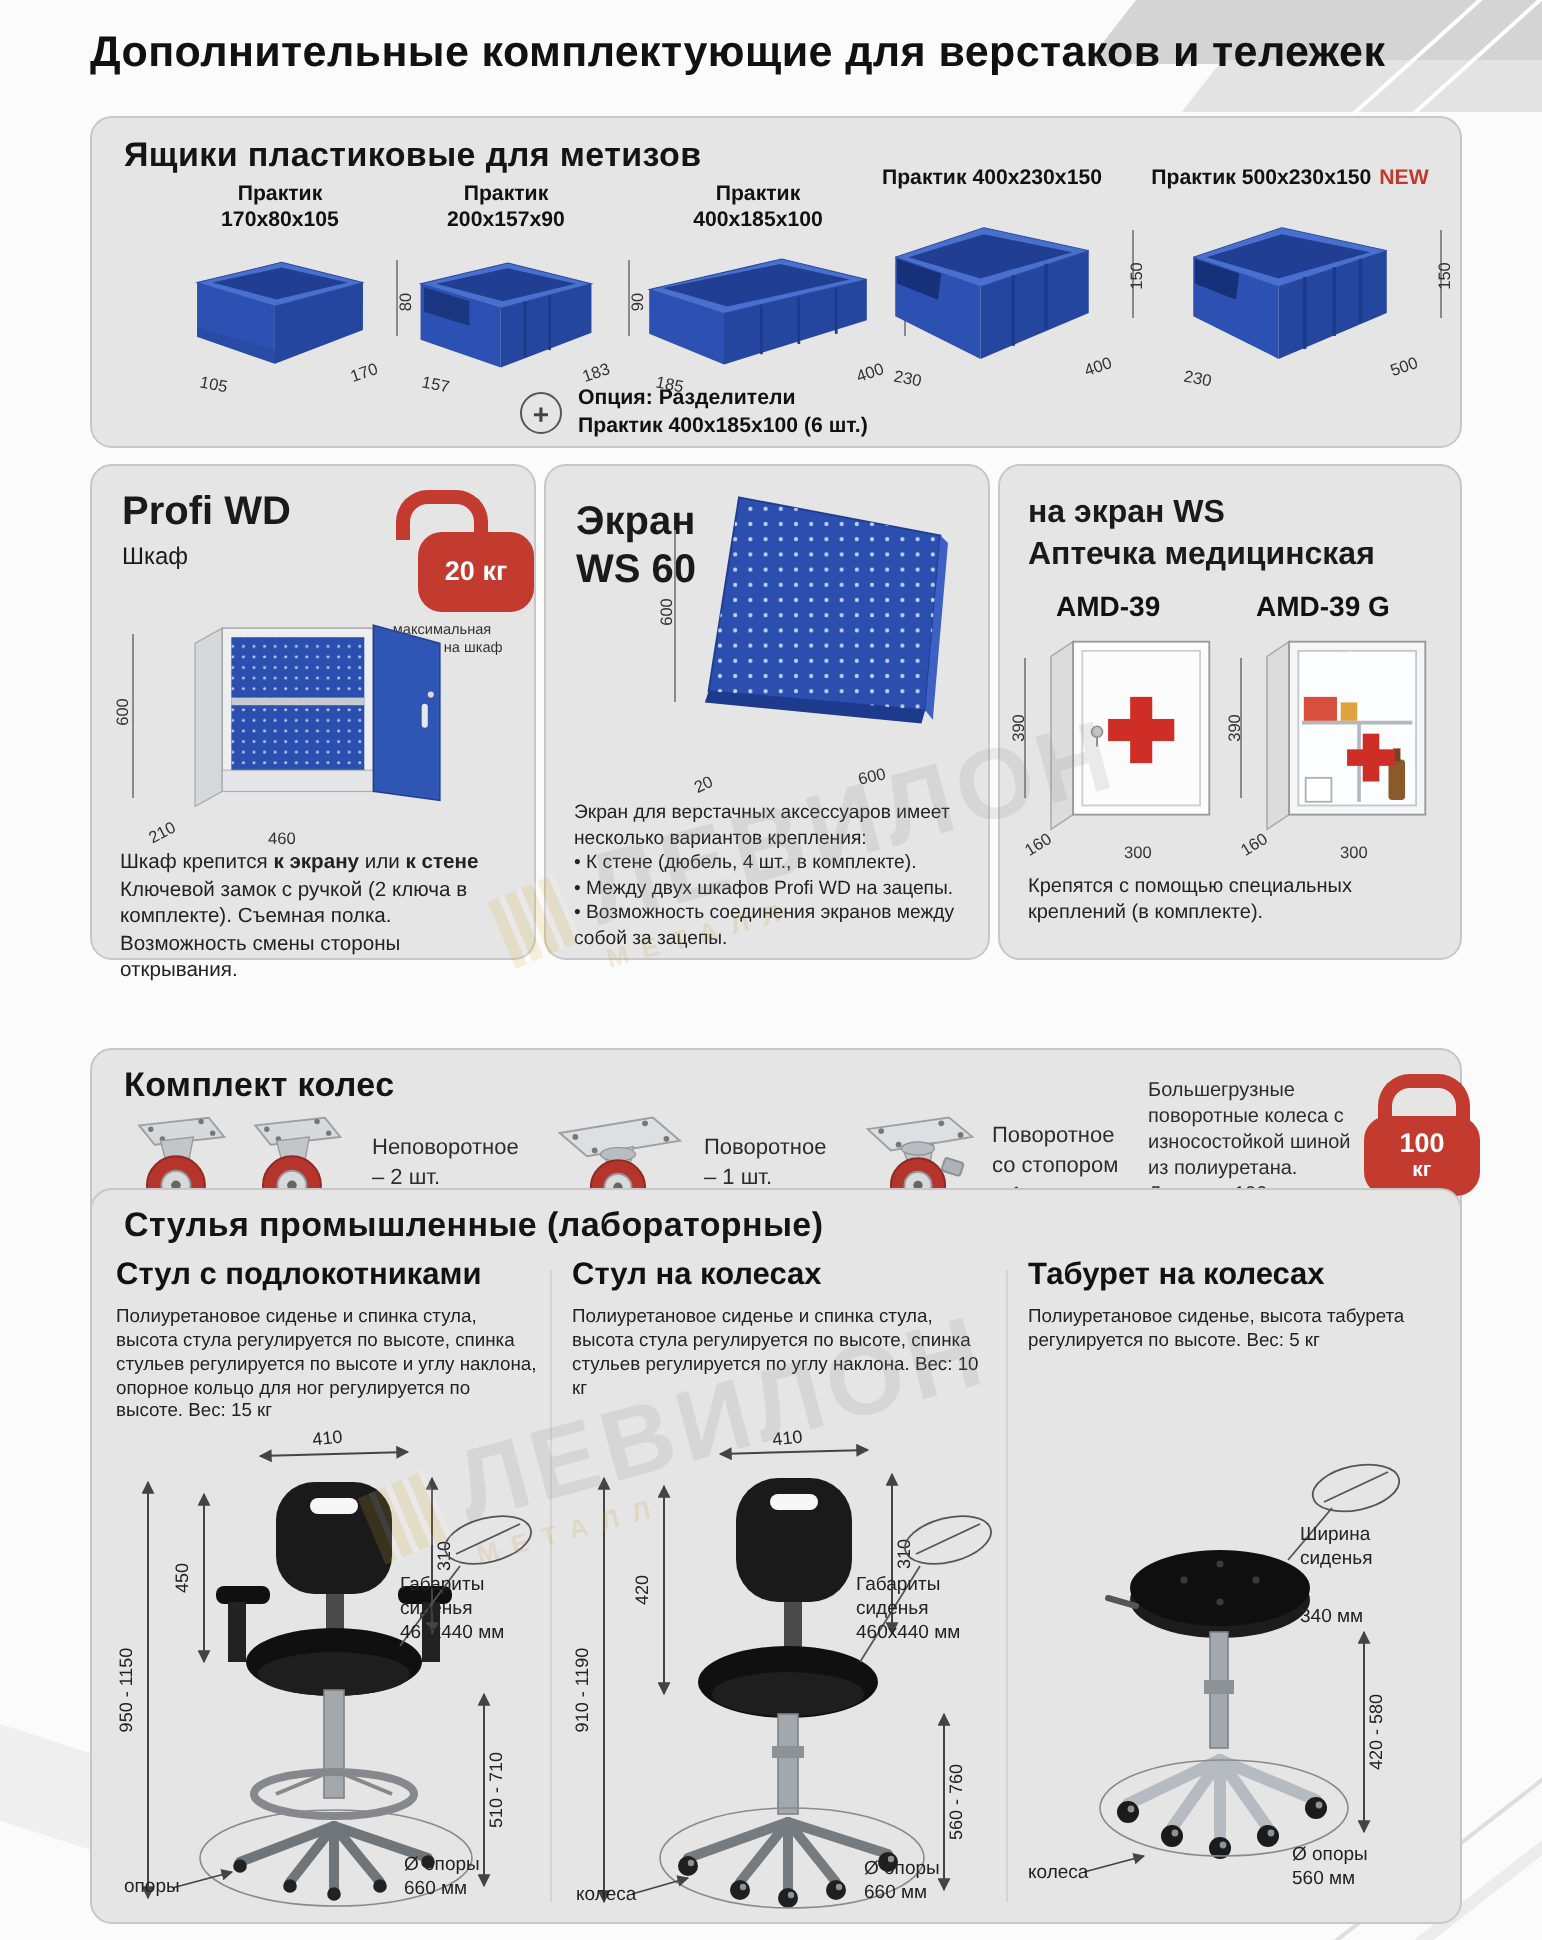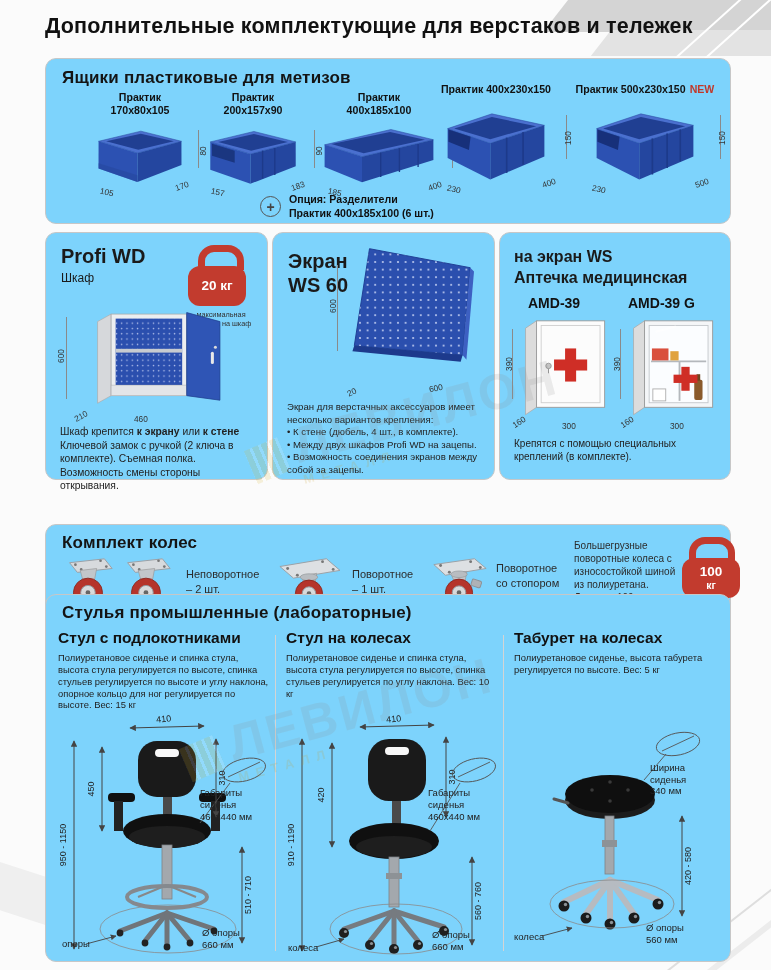--- a/index.html
+++ b/index.html
@@ -12,21 +12,21 @@
   .deco-line{position:absolute;background:#fff;width:2px;height:120px;transform:rotate(48deg);top:-24px;}
   .deco-br1{bottom:40px;right:-60px;width:220px;height:2px;background:#dedede;transform:rotate(-38deg);}
   .deco-br2{bottom:12px;right:-70px;width:220px;height:6px;background:#ececec;transform:rotate(-38deg);}
   .deco-bl{bottom:56px;left:-30px;width:90px;height:46px;background:#efefef;transform:rotate(18deg);}
   
   .wm{position:absolute;display:flex;gap:12px;align-items:flex-start;opacity:.16;transform:rotate(-15deg);pointer-events:none;z-index:5;}
   .wm-icon{width:36px;height:36px;background:repeating-linear-gradient(90deg,#d9b62f 0 6px,#fff 6px 9px);transform:rotate(-8deg);margin-top:14px;}
   .wm-text{font-size:50px;font-weight:bold;color:#8f8f8f;letter-spacing:3px;line-height:1;}
   .wm-sub{font-size:13px;font-weight:bold;color:#c79a22;letter-spacing:7px;margin-top:2px;}
   
-  .panel{position:absolute;background:#7dd3fc;border:1.4px solid #c7c7c7;border-radius:11px;z-index:2;}
+  .panel{position:absolute;background:#e5e5e5;border:1.4px solid #c7c7c7;border-radius:11px;z-index:2;}
   .ptitle{position:absolute;left:16px;font-weight:bold;font-size:17px;color:#141414;letter-spacing:.2px;}
   .h1{position:absolute;left:45px;top:14px;font-size:21.5px;font-weight:bold;letter-spacing:.2px;color:#111;z-index:3;}
   
   .bin{position:absolute;text-align:center;}
   .bin-label{font-size:10.6px;font-weight:bold;line-height:1.25;color:#111;}
   .new-badge{color:#c0392b;font-weight:bold;margin-left:4px;}
   .bin-fig{position:relative;margin-top:4px;}
   .dim{position:absolute;font-size:8.3px;color:#333;white-space:nowrap;}
   .dim-w{bottom:-4px;left:14%;transform:rotate(11deg);}
   .dim-d{bottom:2px;right:6%;transform:rotate(-19deg);}
@@ -207,21 +207,21 @@
       </div>
     </div>
   </div>
 
   <div class="panel" style="left:45px;top:232px;width:221px;height:246px;">
     <div style="position:absolute;left:15px;top:12px;font-size:20px;font-weight:bold;">Profi WD</div>
     <div style="position:absolute;left:15px;top:38px;font-size:12px;">Шкаф</div>
 
     <div class="kb" style="left:142px;top:12px;width:66px;">
       <div class="kb-handle"></div>
-      <div class="kb-body" style="margin-left:0;">
+      <div class="kb-body" style="margin-left:21px;">
         <span>20 кг</span>
       </div>
       <div class="kb-cap">максимальная нагрузка на шкаф</div>
     </div>
 
     <div class="fig" style="position:absolute;left:18px;top:72px;width:190px;height:110px;">
       <svg width="178" height="102" viewBox="0 0 180 135" style="margin-left:8px;">
         <defs>
           <pattern id="pfDots" width="7" height="7" patternUnits="userSpaceOnUse">
             <circle cx="3" cy="3" r="1" fill="#b9c6ee"></circle>
@@ -601,21 +601,21 @@
           <line x1="130" y1="76" x2="152" y2="50" stroke="#555" stroke-width="0.9"></line>
           <ellipse cx="164" cy="40" rx="22" ry="11" fill="none" stroke="#555" stroke-width="0.9" transform="rotate(-12 164 40)"></ellipse>
           <line x1="148" y1="47" x2="180" y2="32" stroke="#555" stroke-width="0.9"></line>
           <line x1="168" y1="112" x2="168" y2="212" stroke="#444" stroke-width="1" marker-start="url(#c3a)" marker-end="url(#c3a)"></line>
           <text transform="rotate(-90 177 162)" x="177" y="162" text-anchor="middle">420 - 580</text>
           <line x1="28" y1="232" x2="58" y2="224" stroke="#444" stroke-width="0.9" marker-end="url(#c3a)"></line>
         </svg>
         <span class="fig-label" style="left:136px;top:58px;width:66px;">
           <span style="display:block;">Ширина</span>
           <span style="display:block;">сиденья</span>
-          <span style="display:block;">340 мм</span>
+          <span style="display:block;margin-top:18px;">340 мм</span>
         </span>
         <span class="fig-label" style="left:132px;top:218px;width:66px;">
           <span style="display:block;">Ø  опоры</span>
           <span style="display:block;">560 мм</span>
         </span>
         <span class="fig-label" style="left:0px;top:227px;width:44px;">колеса</span>
       </div>
     </div>
   </div>
 

